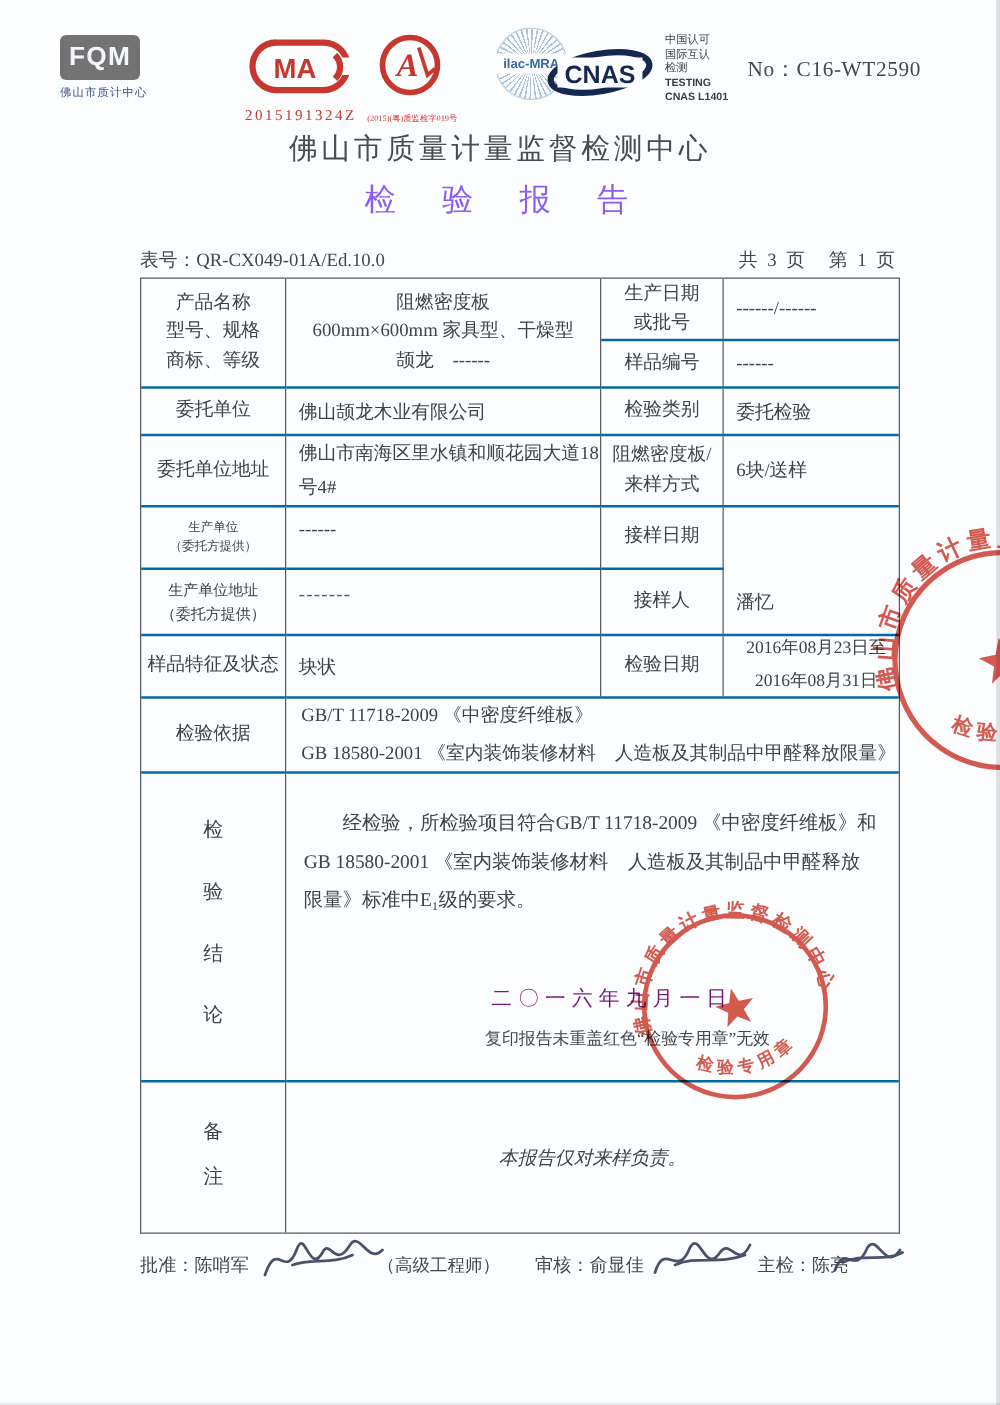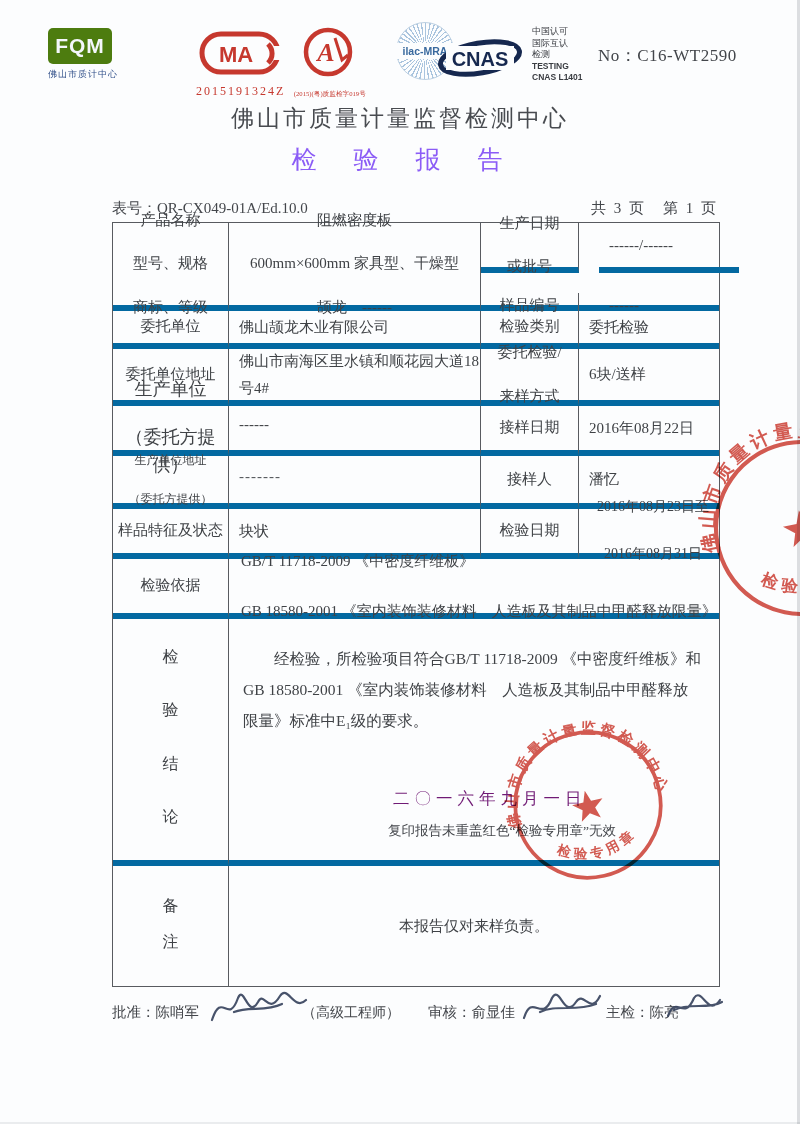--- a/index.html
+++ b/index.html
@@ -9,21 +9,21 @@
     font-family:"Liberation Serif","DejaVu Serif",serif;
     color:#3e4145;
   }
   .page::after{content:"";position:absolute;right:0;top:0;width:3px;height:100%;
     background:rgba(110,115,125,.22);}
   .page::before{content:"";position:absolute;left:0;bottom:0;width:100%;height:2px;
     background:rgba(110,115,125,.12);}
 
   
   .fqm{position:absolute;left:48px;top:28px;text-align:center;}
-  .fqm-box{width:64px;height:36px;background:#4d7c0f;border-radius:5px;
+  .fqm-box{width:64px;height:36px;background:#737373;border-radius:5px;
     color:#f4f7fb;font-weight:bold;font-size:21px;line-height:36px;
     font-family:"Liberation Sans",sans-serif;letter-spacing:1px;}
   .fqm-cap{margin-top:4px;font-size:9px;color:#31508a;letter-spacing:1px;white-space:nowrap;}
 
   .logo-num{text-align:center;color:#c6382e;white-space:nowrap;}
   .cma{position:absolute;left:196px;top:30px;width:88px;text-align:center;}
   .cma .logo-num{font-size:12px;letter-spacing:2px;margin-top:2px;}
   .cal{position:absolute;left:292px;top:26px;width:72px;text-align:center;}
   .cal .logo-num{font-size:7px;margin-top:5px;transform:scale(.95);}
   .ilac{position:absolute;left:368px;top:22px;width:56px;height:56px;border-radius:50%;
@@ -52,30 +52,30 @@
   .report-table{
     position:absolute;left:112px;top:222px;width:606px;
     display:grid;grid-template-columns:116px 252px 98px 140px;
     grid-template-rows:88px 38px 57px 50px 53px 50px 60px 247px 120px;
     border:1px solid #585b60;font-size:15px;color:#3f4246;
   }
   .cell{display:flex;align-items:center;box-sizing:border-box;}
   .lbl{justify-content:center;text-align:center;flex-direction:column;line-height:1.55;padding:1px;}
   .val{padding-left:10px;}
   .bR{border-right:1px solid #585b60;}
-  .bB{border-bottom:6px solid #0369a1;gap:20px;}
+  .bB{border-bottom:2px solid #0369a1;}
   .stack{display:flex;flex-direction:column;justify-content:center;line-height:1.9;}
   .sub{display:grid;grid-template-columns:98px 140px;grid-template-rows:50px auto;}
   .basis-cell{flex-direction:column;align-items:flex-start;justify-content:center;
     padding-left:12px;line-height:2;}
   .concl-lbl,.remark-lbl{flex-direction:column;justify-content:space-around;
     padding:22px 0 26px 0;font-size:16px;}
   .concl-cell{position:relative;align-items:flex-start;}
   .concl-text{margin:0;padding:24px 16px 0 14px;text-indent:2em;line-height:31px;font-size:15.5px;}
-  .remark-val{justify-content:center;}
+  .remark-val{justify-content:center;font-style:italic;}
 
   
   .concl-date{position:absolute;left:393px;top:788px;font-size:16.5px;letter-spacing:5px;color:#701a75;z-index:3;}
   .concl-note{position:absolute;left:388px;top:822px;font-size:13.5px;color:#43464b;z-index:3;}
 
   
   .stamp{position:absolute;mix-blend-mode:multiply;opacity:.88;pointer-events:none;z-index:5;}
   .stamp-main{left:505px;top:722px;width:166px;height:166px;transform:rotate(-13deg);}
   .stamp-edge{left:692px;top:418px;width:220px;height:220px;transform:rotate(-10deg);}
 
@@ -170,32 +170,31 @@
     </div>
 
     <div class="cell lbl bR bB" style="grid-area:2/1">委托单位</div>
     <div class="cell val bR bB" style="grid-area:2/2">佛山颉龙木业有限公司</div>
     <div class="cell lbl bR bB" style="grid-area:2/3">检验类别</div>
     <div class="cell lbl bR bB" style="grid-area:3/1">委托单位地址</div>
 
     <div class="cell val bB" style="grid-area:2/4">委托检验</div>
     <div class="cell val bR bB" style="grid-area:3/2;line-height:1.8">佛山市南海区里水镇和顺花园大道18号4#</div>
     <div class="cell lbl bR bB" style="grid-area:3/3">
-      <span>委托检验/</span>
+      <span>阻燃密度板/</span>
       <span>来样方式</span>
     </div>
     <div class="cell val bB" style="grid-area:3/4">6块/送样</div>
 
-    <div class="cell lbl bR bB" style="grid-area:4/1;font-size:18px">
+    <div class="cell lbl bR bB" style="grid-area:4/1;font-size:10px">
       <span>生产单位</span>
       <span>（委托方提供）</span>
     </div>
     <div class="cell val bR bB" style="grid-area:4/2;align-items:flex-start;padding-top:10px">------</div>
     <div class="cell lbl bR bB" style="grid-area:4/3">接样日期</div>
-    <div class="cell val bB" style="grid-area:4/4">2016年08月22日</div>
 
     <div class="cell lbl bR bB" style="grid-area:5/1;font-size:12px">
       <span>生产单位地址</span>
       <span>（委托方提供）</span>
     </div>
     <div class="cell val bR bB" style="grid-area:5/2;align-items:flex-start;padding-top:12px;letter-spacing:1px;color:#55585c">-------</div>
     <div class="cell lbl bR bB" style="grid-area:5/3">接样人</div>
     <div class="cell val bB" style="grid-area:5/4">潘忆</div>
 
     <div class="cell lbl bR bB" style="grid-area:6/1">样品特征及状态</div>

